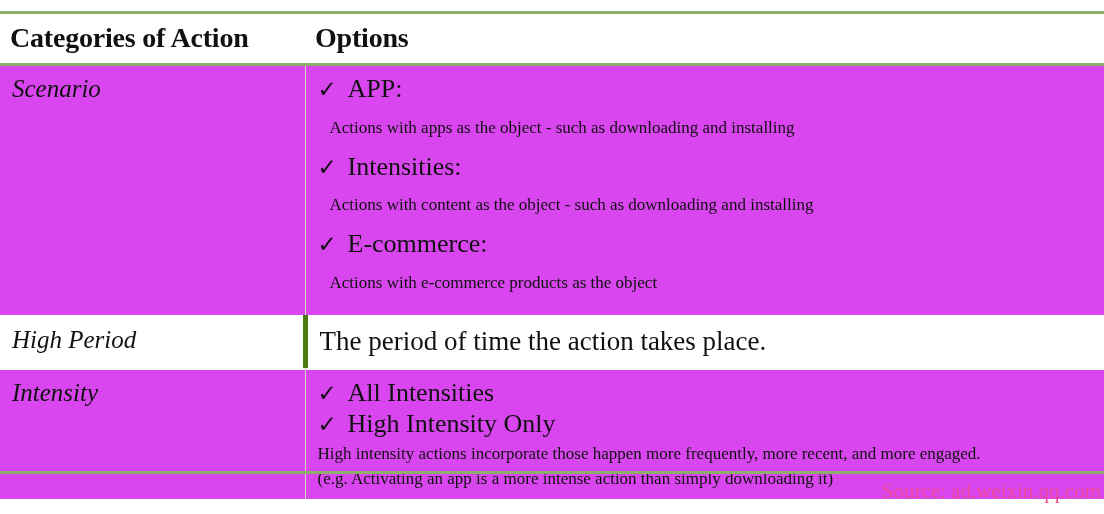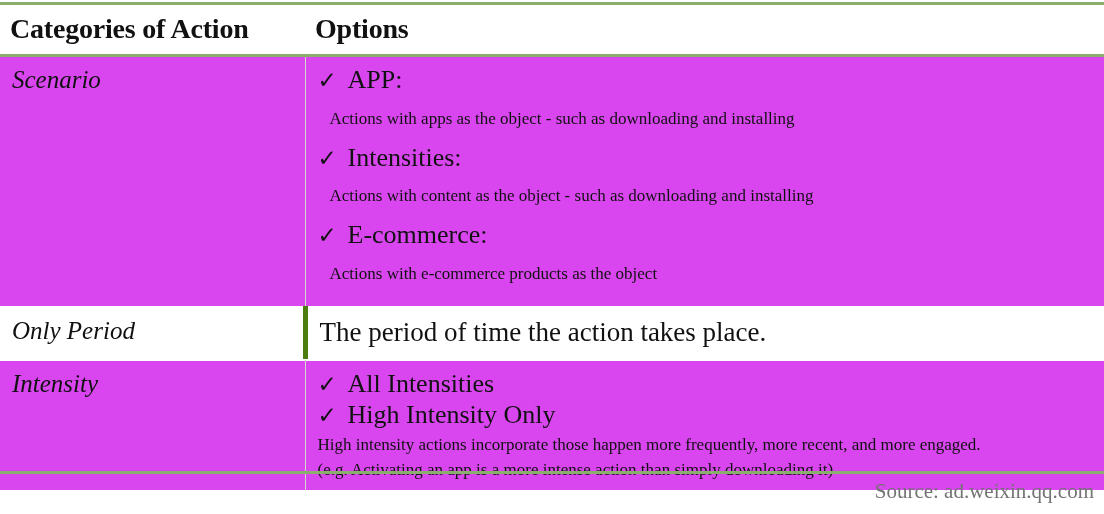--- a/index.html
+++ b/index.html
@@ -20,21 +20,21 @@
     width: 1104px;
     height: 514px;
     position: relative;
     box-sizing: border-box;
     padding: 0;
   }
 
   .table-wrap {
     position: absolute;
     left: 0;
-    top: 2px;
+    top: 11px;
     width: 1104px;
   }
 
   table.grid {
     width: 1104px;
     border-collapse: collapse;
     table-layout: fixed;
   }
 
   table.grid col.c1 { width: 305px; }
@@ -130,25 +130,25 @@
     position: absolute;
     left: 0;
     top: 471px;
     width: 1104px;
     height: 3px;
     background: #8cae6d;
   }
 
   .source {
     position: absolute;
-    right: 10px;
+    right: 3px;
     top: 479px;
     font-size: 21px;
     line-height: 1.2;
-    color: #737373;
+    color: #ec4899;
     white-space: nowrap;
   }
 </style>
 </head>
 <body>
 
 <div class="page">
 
   <div class="table-wrap">
     <table class="grid">
@@ -190,21 +190,21 @@
           </td>
         </tr>
 
         <tr class="sep-row">
             <td></td>
             <td></td>
           </tr>
 
         <tr class="body-row white">
           <td class="col-cat">
-            <div class="cat-cell">Only Period</div>
+            <div class="cat-cell">High Period</div>
           </td>
           <td class="col-opts">
             <div class="opts-cell">
               <p class="plain-line">The period of time the action takes place.</p>
             </div>
           </td>
         </tr>
 
         <tr class="sep-row">
             <td></td>

